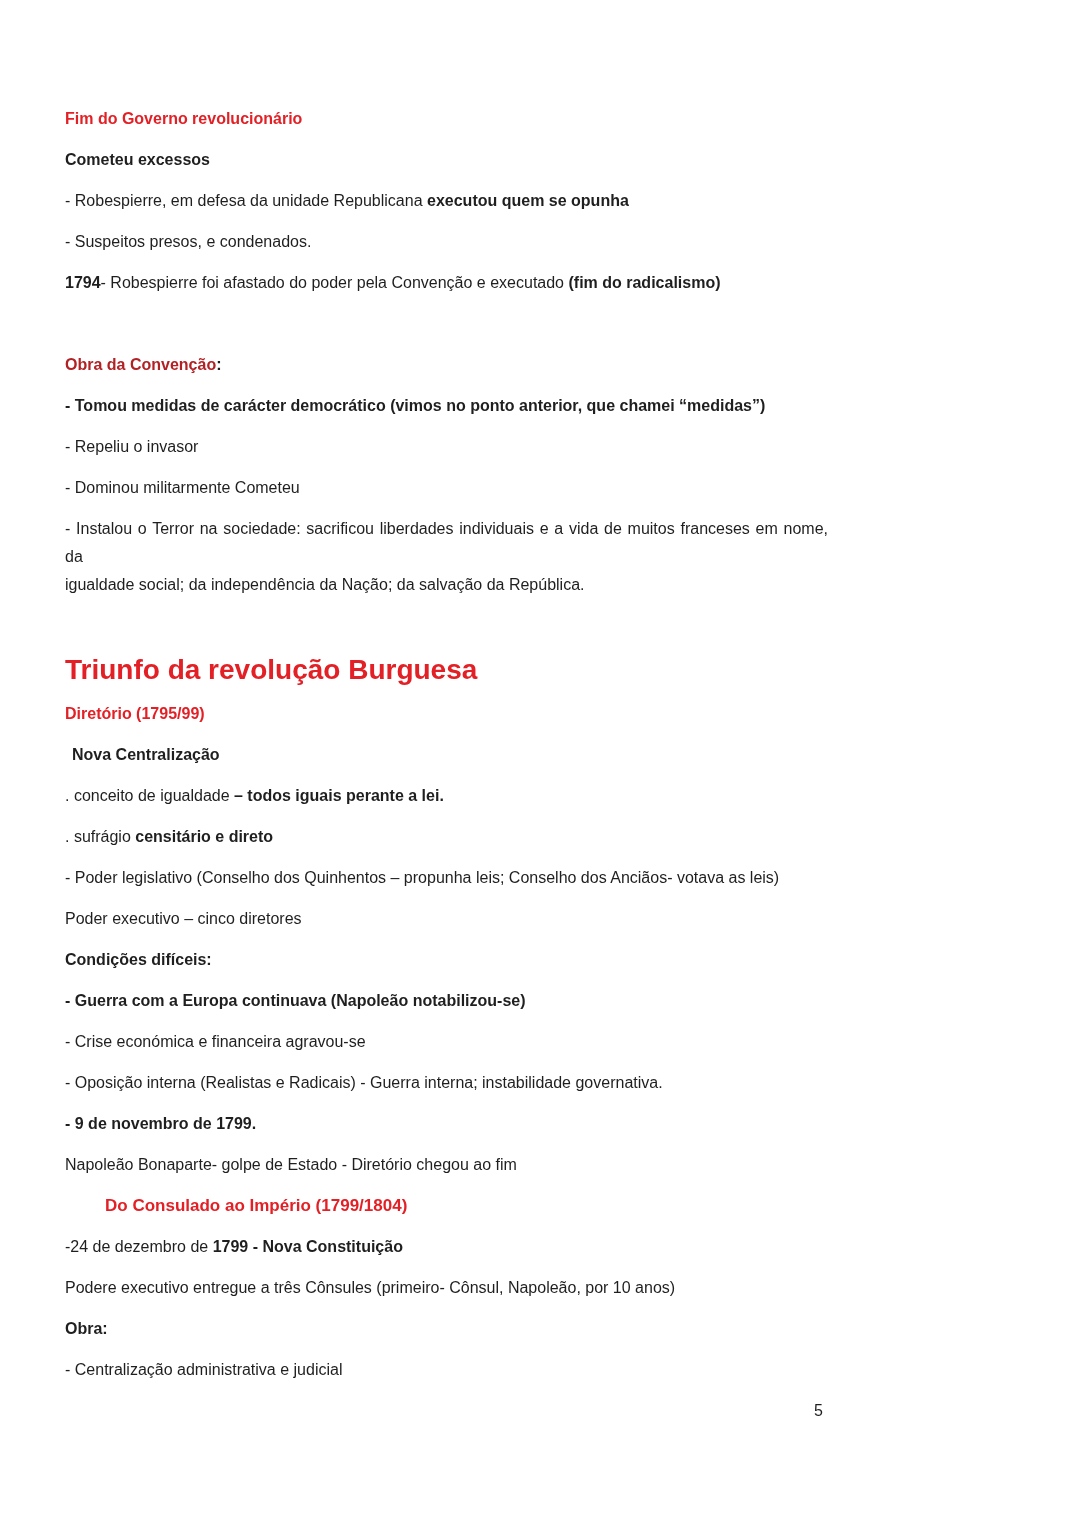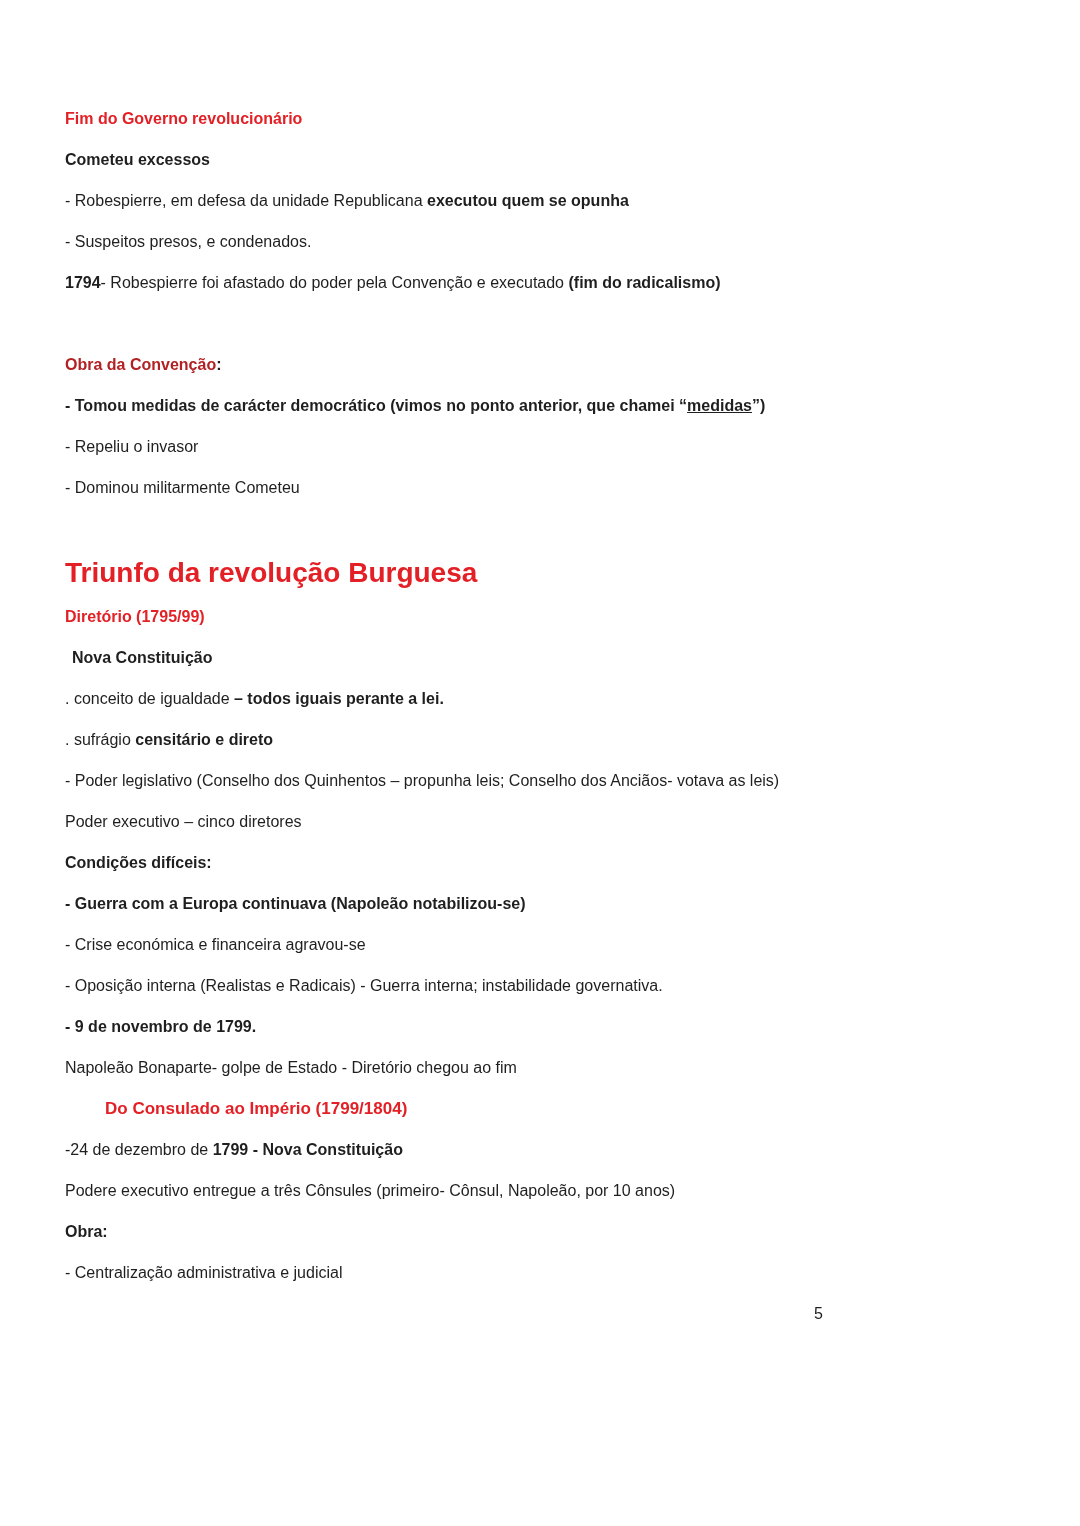--- a/index.html
+++ b/index.html
@@ -37,21 +37,21 @@
     line-height:34px;
   }
   .sub2{
     font-size:17px;
     margin-left:40px;
   }
   .indent{
     padding-left:7px;
   }
   .b{font-weight:bold;}
-  .u{text-decoration:underline;}
+  .u{}
   .red{color:var(--heading-red);}
   .darkred{color:var(--heading-dark-red);margin-top:27px;}
   .line{display:block;}
   .justify .line:first-child{
     text-align:justify;
     text-align-last:justify;
   }
   .page-number{
     font-size:16px;
     line-height:28px;
@@ -67,24 +67,28 @@
       <p class="para"><span class="b red">Fim do Governo revolucionário</span></p>
       <p class="para"><span class="b">Cometeu excessos</span></p>
       <p class="para"><span>- Robespierre, em defesa da unidade Republicana </span><span class="b">executou quem se opunha</span></p>
       <p class="para"><span>- Suspeitos presos, e condenados.</span></p>
       <p class="para"><span class="b">1794</span><span>- Robespierre foi afastado do poder pela Convenção e executado </span><span class="b">(fim do radicalismo)</span></p>
       <div class="spacer"></div>
       <p class="para"><span class="b darkred">Obra da Convenção</span><span class="b">:</span></p>
       <p class="para"><span class="b">- Tomou medidas de carácter democrático (vimos no ponto anterior, que chamei “</span><span class="b u">medidas</span><span class="b">”)</span></p>
       <p class="para"><span>- Repeliu o invasor</span></p>
       <p class="para"><span>- Dominou militarmente Cometeu</span></p>
+      <p class="para justify">
+        <span class="line"><span>- Instalou o Terror na sociedade: sacrificou liberdades individuais e a vida de muitos franceses em nome, da</span></span>
+        <span class="line"><span>igualdade social; da independência da Nação; da salvação da República.</span></span>
+      </p>
       <div class="spacer"></div>
       <p class="para h1"><span class="b red">Triunfo da revolução Burguesa</span></p>
       <p class="para"><span class="b red">Diretório (1795/99)</span></p>
-      <p class="para indent"><span class="b">Nova Constituição</span></p>
+      <p class="para indent"><span class="b">Nova Centralização</span></p>
       <p class="para"><span>. conceito de igualdade </span><span class="b">– todos iguais perante a lei.</span></p>
       <p class="para"><span>. sufrágio </span><span class="b">censitário e direto</span></p>
       <p class="para"><span>- Poder legislativo (Conselho dos Quinhentos – propunha leis; Conselho dos Anciãos- votava as leis)</span></p>
       <p class="para"><span>Poder executivo – cinco diretores</span></p>
       <p class="para"><span class="b">Condições difíceis:</span></p>
       <p class="para"><span class="b">- Guerra com a Europa continuava (Napoleão notabilizou-se)</span></p>
       <p class="para"><span>- Crise económica e financeira agravou-se</span></p>
       <p class="para"><span>- Oposição interna (Realistas e Radicais) - Guerra interna; instabilidade governativa.</span></p>
       <p class="para"><span class="b">- 9 de novembro de 1799.</span></p>
       <p class="para"><span>Napoleão Bonaparte- golpe de Estado - Diretório chegou ao fim</span></p>

